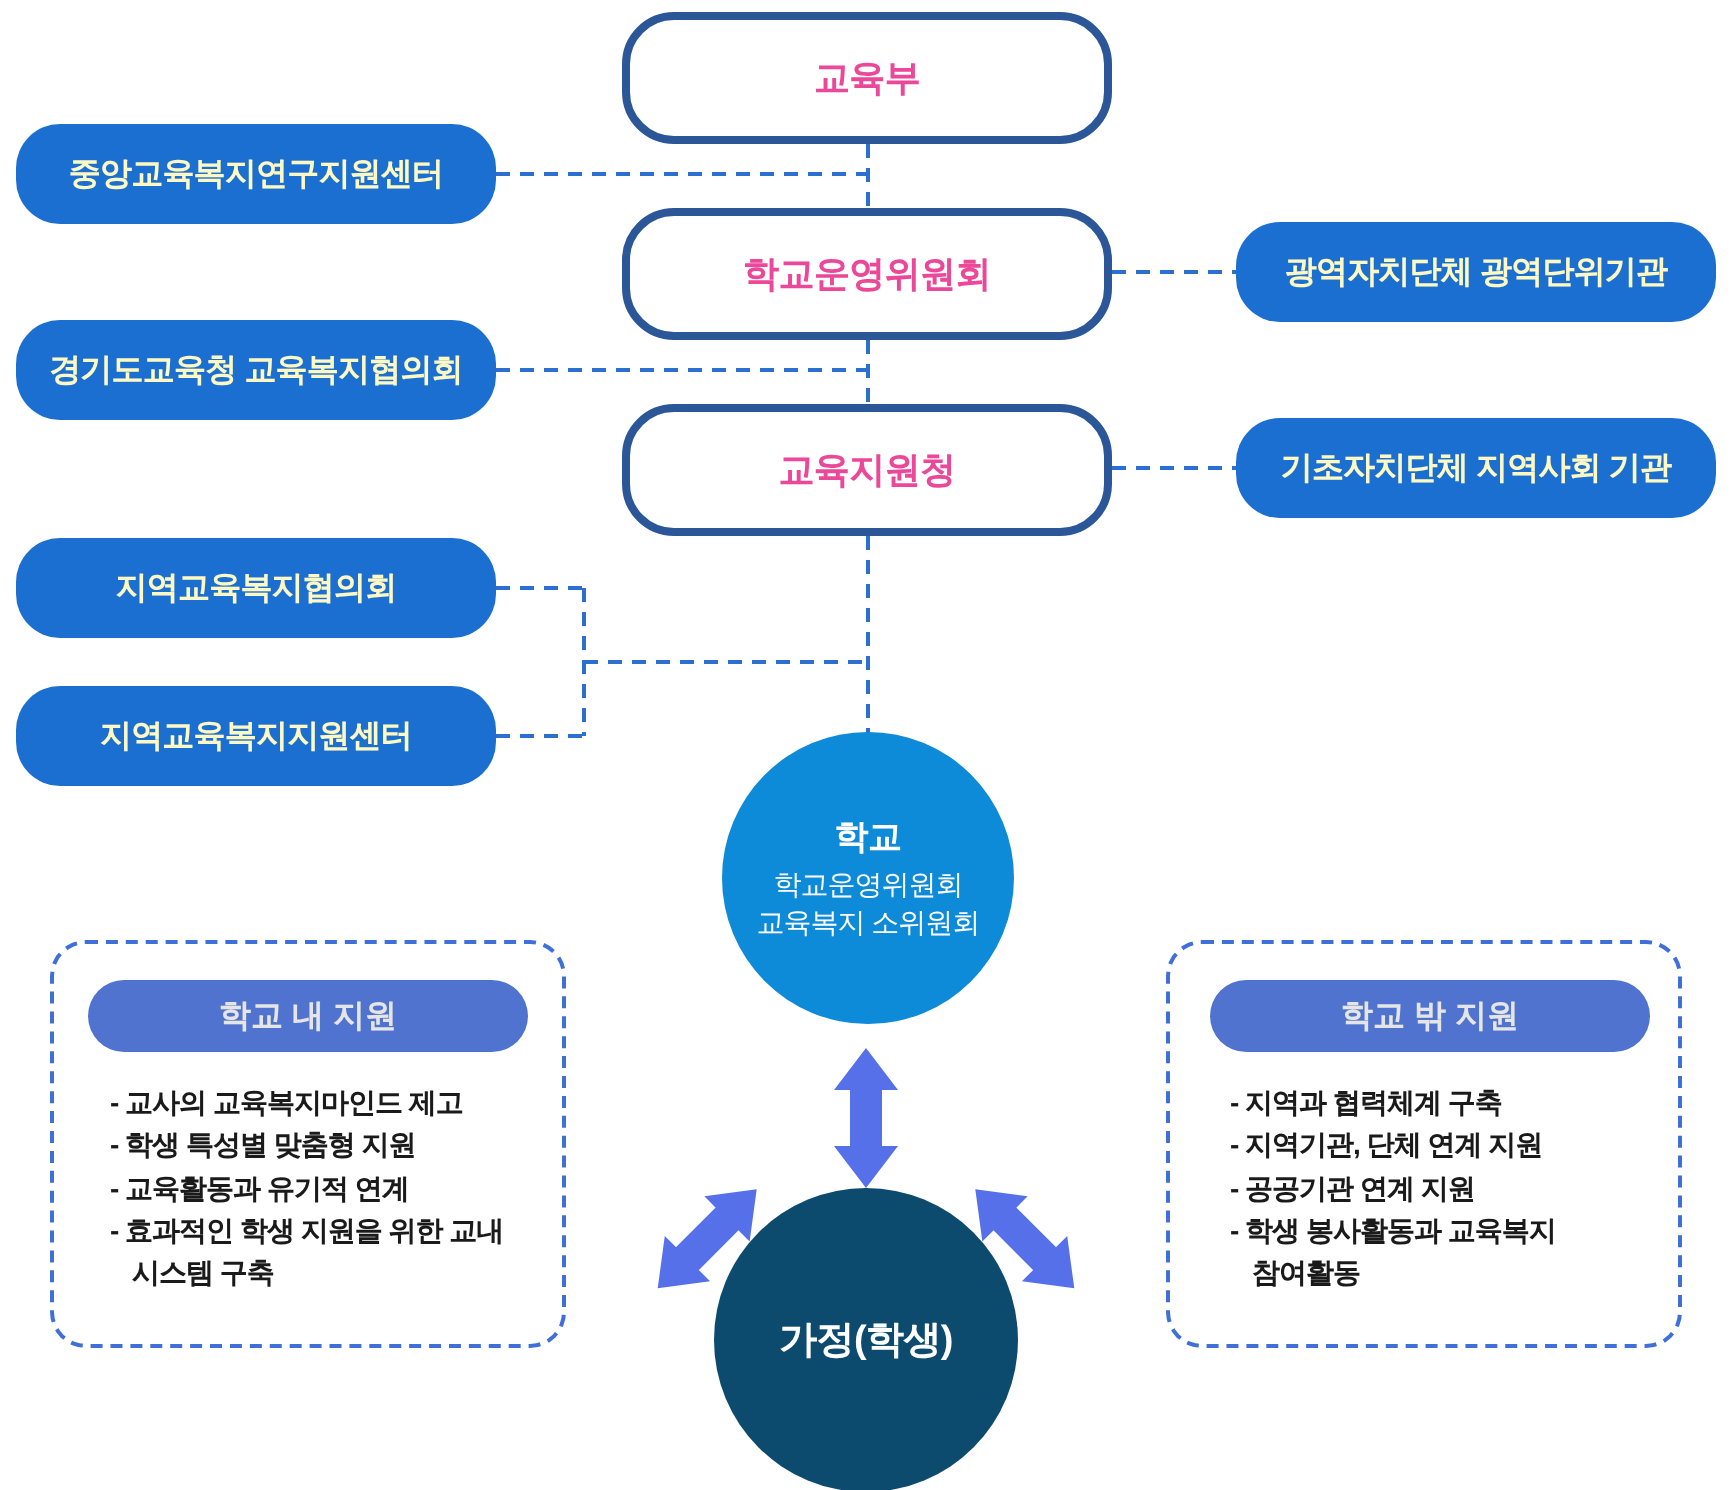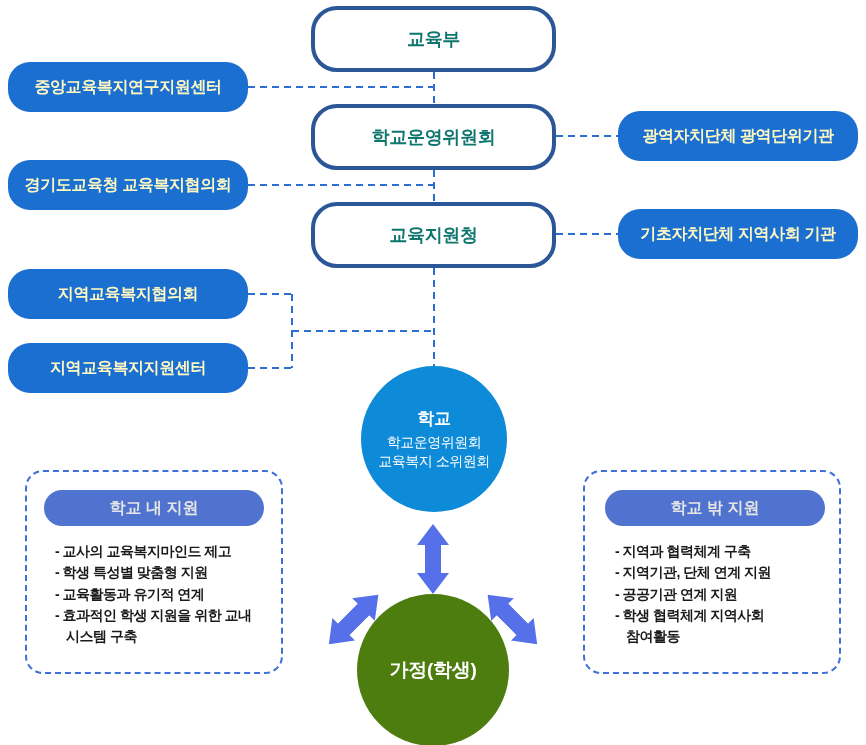--- a/index.html
+++ b/index.html
@@ -15,21 +15,21 @@
   #wires{position:absolute;left:0;top:0;width:866px;height:745px;}
 
   
   .node-outline{
     position:absolute;
     box-sizing:border-box;
     background:#ffffff;
     border:4px solid #2b5697;
     border-radius:26px;
     display:flex;align-items:center;justify-content:center;
-    color:#0f766e;
+    color:#ec4899;
     font-weight:bold;
     font-size:18px;
     letter-spacing:-0.3px;
     z-index:3;
   }
 
   
   .node-fill{
     position:absolute;
     box-sizing:border-box;
@@ -46,21 +46,21 @@
   
   .circle{
     position:absolute;
     border-radius:50%;
     display:flex;flex-direction:column;
     align-items:center;justify-content:center;
     color:#ffffff;text-align:center;
     z-index:4;
   }
   .circle-school{background:#0d8ad8;}
-  .circle-family{background:#4d7c0f;}
+  .circle-family{background:#0c4a6e;}
   .circle-title{font-weight:bold;font-size:17px;letter-spacing:-0.3px;}
   .circle-sub{font-size:14px;line-height:1.35;letter-spacing:-0.5px;margin-top:3px;}
   .circle-family .circle-title{font-size:19px;}
 
   
   .panel{
     position:absolute;
     box-sizing:border-box;
     border:2px dashed #3f6fd8;
     border-radius:18px;
@@ -192,17 +192,17 @@
   </div>
 
   <div class="panel" style="left:583px;top:470px;width:258px;height:204px;"></div>
   <div class="panel-head" style="left:605px;top:490px;width:220px;height:36px;">
     <span>학교 밖 지원</span>
   </div>
   <div class="panel-list" style="left:615px;top:541px;width:222px;">
     <div class="li">- 지역과 협력체계 구축</div>
     <div class="li">- 지역기관, 단체 연계 지원</div>
     <div class="li">- 공공기관 연계 지원</div>
-    <div class="li">- 학생 협력체계 지역사회</div>
+    <div class="li">- 학생 봉사활동과 교육복지</div>
     <div class="li cont">참여활동</div>
   </div>
 
 </div>
 
 </body></html>

